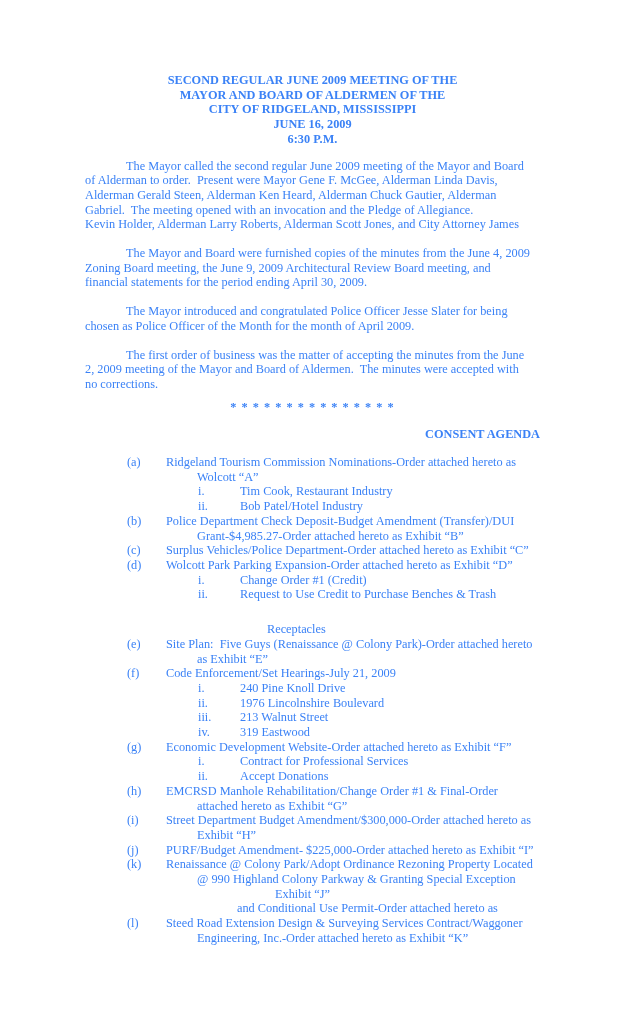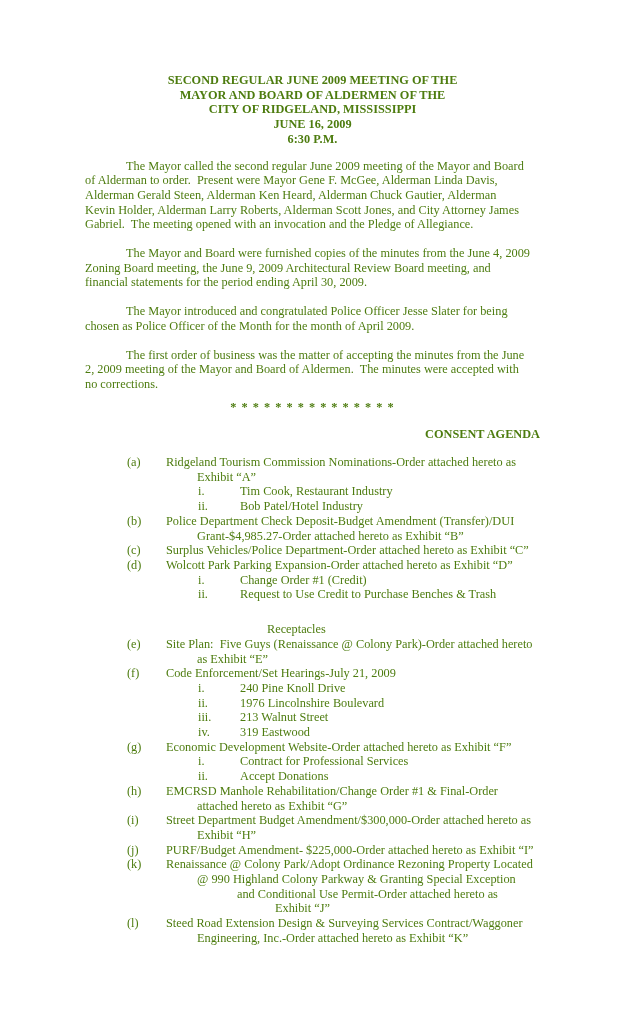--- a/index.html
+++ b/index.html
@@ -4,21 +4,21 @@
 <style>
   html, body { margin: 0; padding: 0; background: #ffffff; }
   .doc {
     position: relative;
     width: 612px;
     height: 1024px;
     background: #ffffff;
     font-family: "Liberation Serif", "DejaVu Serif", serif;
     font-size: 12.3px;
     line-height: 14.7px;
-    color: #4d7c0f;
+    color: #3b82f6;
     overflow: hidden;
     text-decoration: underline;
   }
   .content {
     position: absolute;
     left: 85px;
     top: 73px;
     width: 470px;
   }
   .title-block { text-align: center; font-weight: bold; margin-bottom: 12px; width: 455px; }
@@ -66,22 +66,22 @@
       <div class="tline">MAYOR AND BOARD OF ALDERMEN OF THE</div>
       <div class="tline">CITY OF RIDGELAND, MISSISSIPPI</div>
       <div class="tline">JUNE 16, 2009</div>
       <div class="tline">6:30 P.M.</div>
     </div>
 
     <div class="para">
       <div class="pline indent">The Mayor called the second regular June 2009 meeting of the Mayor and Board</div>
       <div class="pline">of Alderman to order.  Present were Mayor Gene F. McGee, Alderman Linda Davis,</div>
       <div class="pline">Alderman Gerald Steen, Alderman Ken Heard, Alderman Chuck Gautier, Alderman</div>
+      <div class="pline">Gabriel.  The meeting opened with an invocation and the Pledge of Allegiance.</div>
       <div class="pline">Kevin Holder, Alderman Larry Roberts, Alderman Scott Jones, and City Attorney James</div>
-      <div class="pline">Gabriel.  The meeting opened with an invocation and the Pledge of Allegiance.</div>
     </div>
 
     <div class="para">
       <div class="pline indent">The Mayor and Board were furnished copies of the minutes from the June 4, 2009</div>
       <div class="pline">Zoning Board meeting, the June 9, 2009 Architectural Review Board meeting, and</div>
       <div class="pline">financial statements for the period ending April 30, 2009.</div>
     </div>
 
     <div class="para">
       <div class="pline indent">The Mayor introduced and congratulated Police Officer Jesse Slater for being</div>
@@ -96,21 +96,21 @@
 
     <div class="sep">* * * * * * * * * * * * * * *</div>
 
     <div class="heading">CONSENT AGENDA</div>
 
 
     <div class="agenda">
 
       <div class="aitem">
         <div class="aline item"><span class="alabel">(a)</span><span class="atext">Ridgeland Tourism Commission Nominations-Order attached hereto as</span></div>
-        <div class="aline cont">Exhibit “A”</div>
+        <div class="aline cont">Wolcott “A”</div>
         <div class="aline sub"><span class="slabel">i.</span><span class="stext">Tim Cook, Restaurant Industry</span></div>
         <div class="aline sub"><span class="slabel">ii.</span><span class="stext">Bob Patel/Hotel Industry</span></div>
       </div>
 
       <div class="aitem">
         <div class="aline item"><span class="alabel">(b)</span><span class="atext">Police Department Check Deposit-Budget Amendment (Transfer)/DUI</span></div>
         <div class="aline cont">Grant-$4,985.27-Order attached hereto as Exhibit “B”</div>
       </div>
 
       <div class="aitem">
@@ -153,22 +153,22 @@
         <div class="aline cont">Exhibit “H”</div>
       </div>
 
       <div class="aitem">
         <div class="aline item"><span class="alabel">(j)</span><span class="atext">PURF/Budget Amendment- $225,000-Order attached hereto as Exhibit “I”</span></div>
       </div>
 
       <div class="aitem">
         <div class="aline item"><span class="alabel">(k)</span><span class="atext">Renaissance @ Colony Park/Adopt Ordinance Rezoning Property Located</span></div>
         <div class="aline cont">@ 990 Highland Colony Parkway &amp; Granting Special Exception</div>
+        <div class="aline cont-k4">Exhibit “J”</div>
         <div class="aline cont-k3">and Conditional Use Permit-Order attached hereto as</div>
-        <div class="aline cont-k4">Exhibit “J”</div>
       </div>
 
       <div class="aitem">
         <div class="aline item"><span class="alabel">(l)</span><span class="atext">Steed Road Extension Design &amp; Surveying Services Contract/Waggoner</span></div>
         <div class="aline cont">Engineering, Inc.-Order attached hereto as Exhibit “K”</div>
       </div>
 
     </div>
   </div>
 </div>

